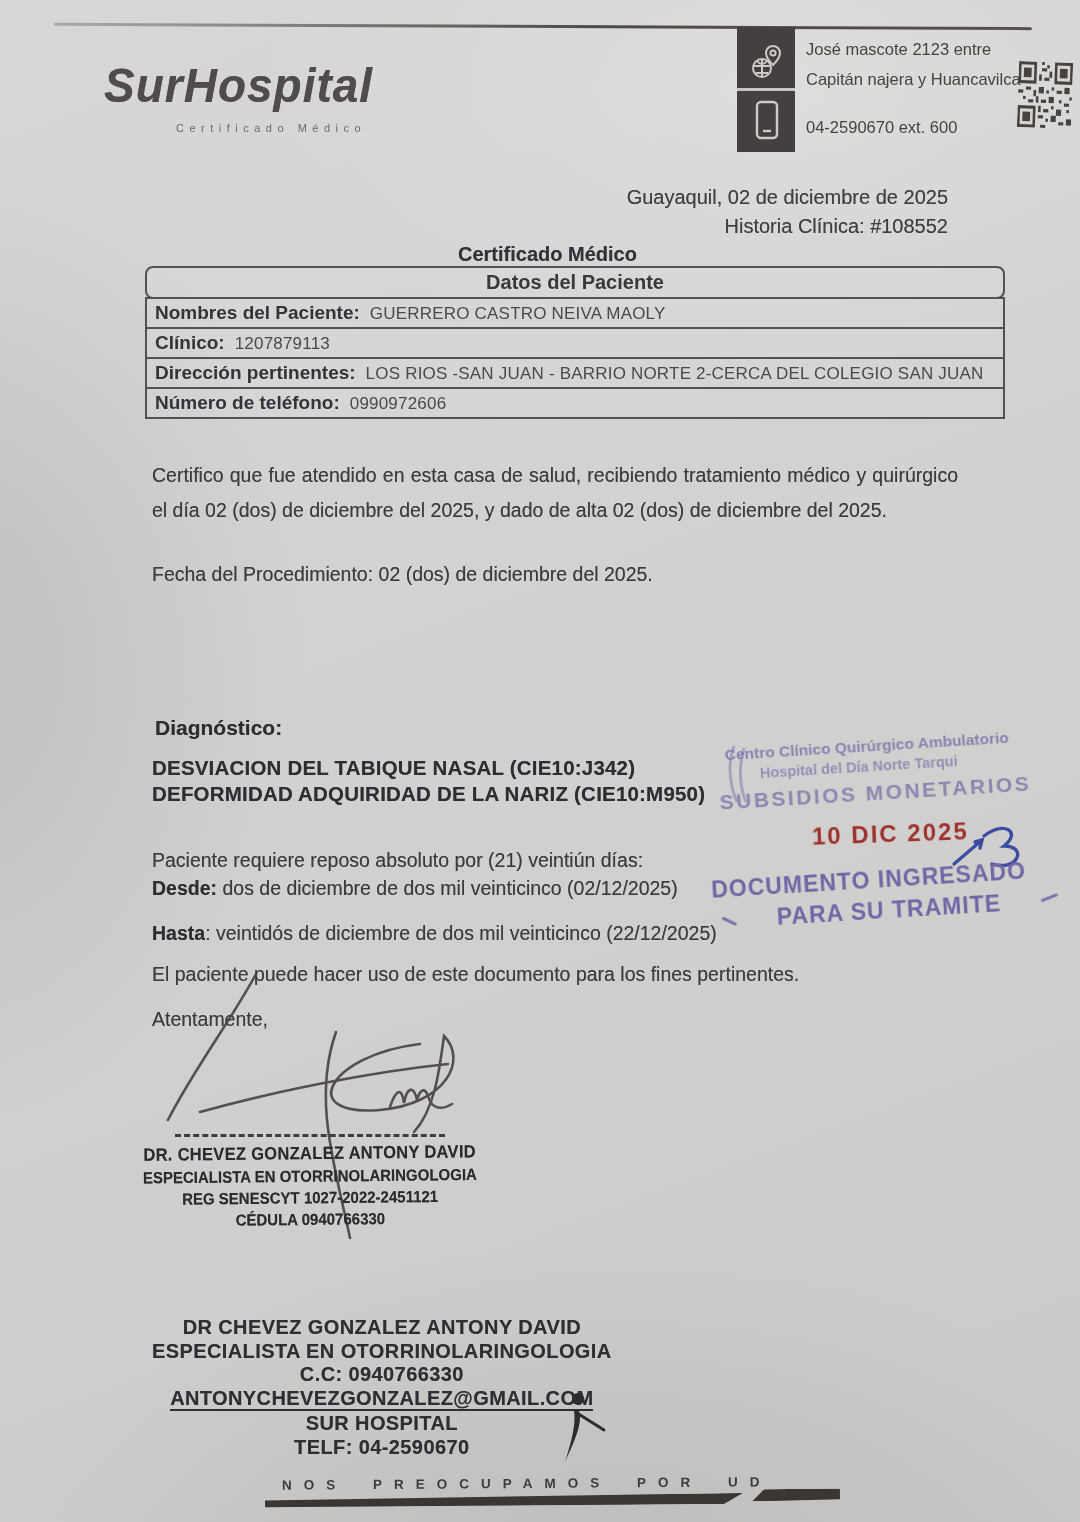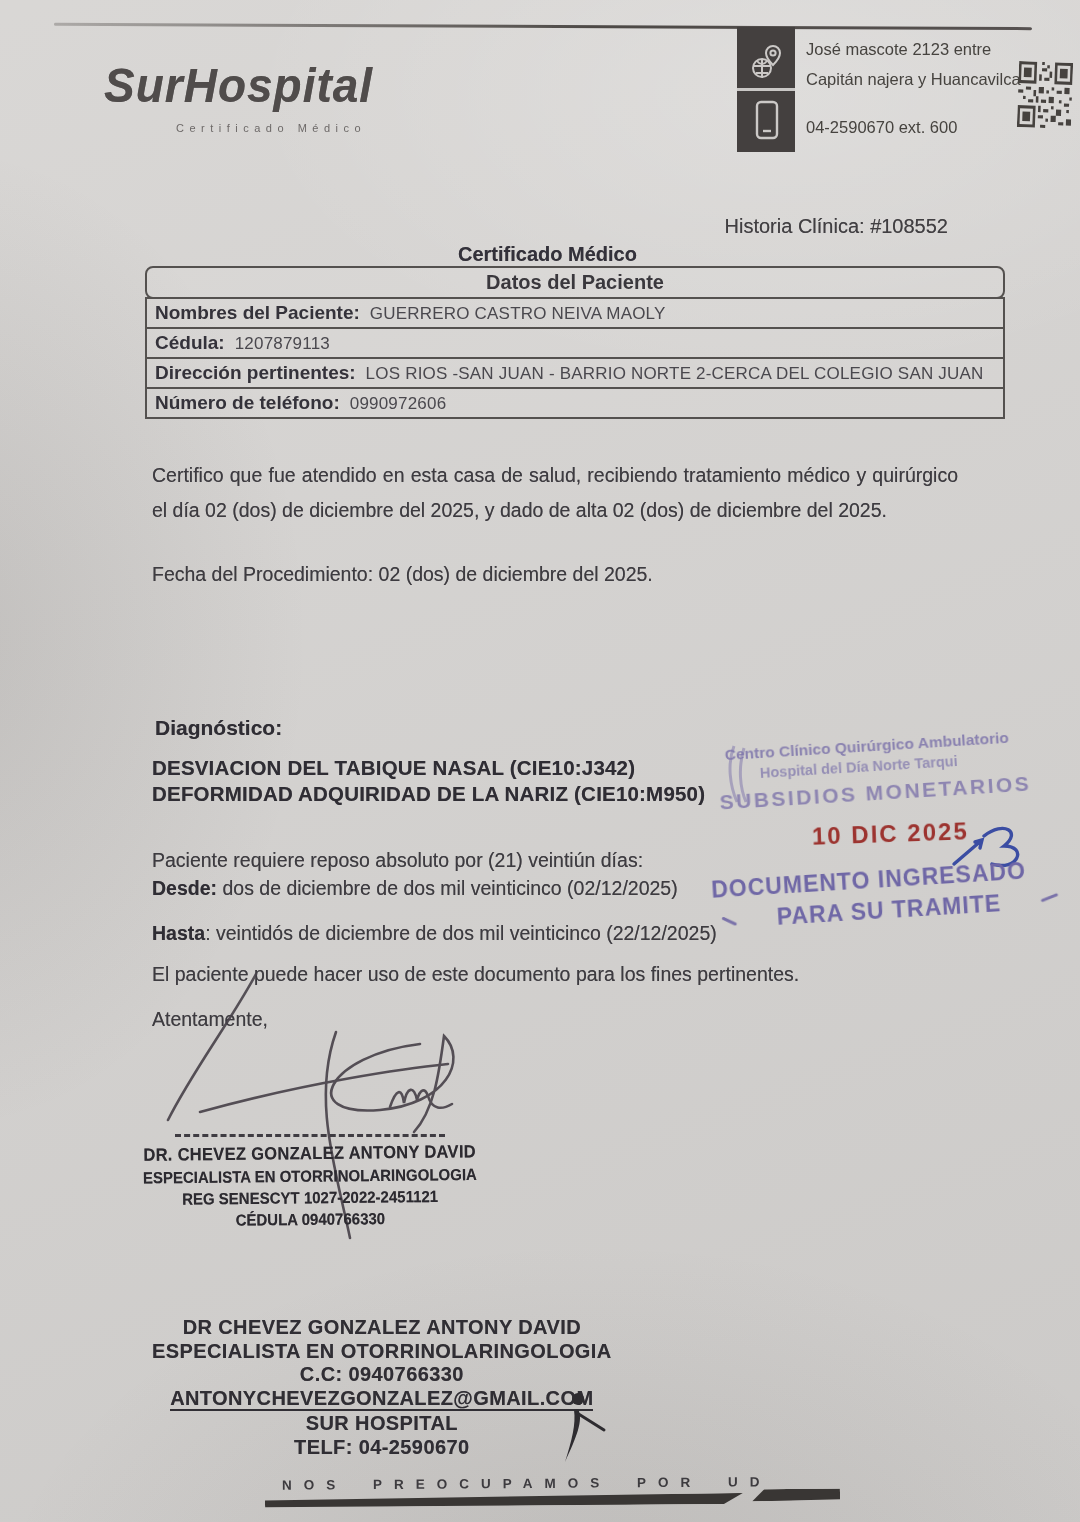--- a/index.html
+++ b/index.html
@@ -146,30 +146,31 @@
         <rect x="8" y="17" width="2" height="1"></rect>
           <rect x="11" y="18" width="1" height="1"></rect>
           <rect x="13" y="17" width="2" height="2"></rect>
         <rect x="16" y="19" width="2" height="1"></rect>
           <rect x="19" y="18" width="2" height="2"></rect>
           <rect x="9" y="20" width="2" height="1"></rect>
       </g>
     </svg>
   </div>
 
+  <div class="abs dateline soft">Guayaquil, 02 de diciembre de 2025</div>
   <div class="abs histline soft">Historia Clínica: #108552</div>
   <div class="abs doctitle soft">Certificado Médico</div>
 
   <div class="abs ptable">
     <div class="trow head">Datos del Paciente</div>
     <div class="trow">
       <span class="tlabel">Nombres del Paciente:</span><span class="tvalue">GUERRERO CASTRO NEIVA MAOLY</span>
     </div>
     <div class="trow">
-      <span class="tlabel">Cédula:</span><span class="tvalue">1207879113</span>
+      <span class="tlabel">Clínico:</span><span class="tvalue">1207879113</span>
     </div>
     <div class="trow">
       <span class="tlabel">Dirección pertinentes:</span><span class="tvalue">LOS RIOS -SAN JUAN - BARRIO NORTE 2-CERCA DEL COLEGIO SAN JUAN</span>
     </div>
     <div class="trow">
       <span class="tlabel">Número de teléfono:</span><span class="tvalue">0990972606</span>
     </div>
   </div>
 
   <div class="abs para soft">Certifico que fue atendido en esta casa de salud, recibiendo tratamiento médico y quirúrgico el día 02 (dos) de diciembre del 2025, y dado de alta 02 (dos) de diciembre del 2025.</div>

